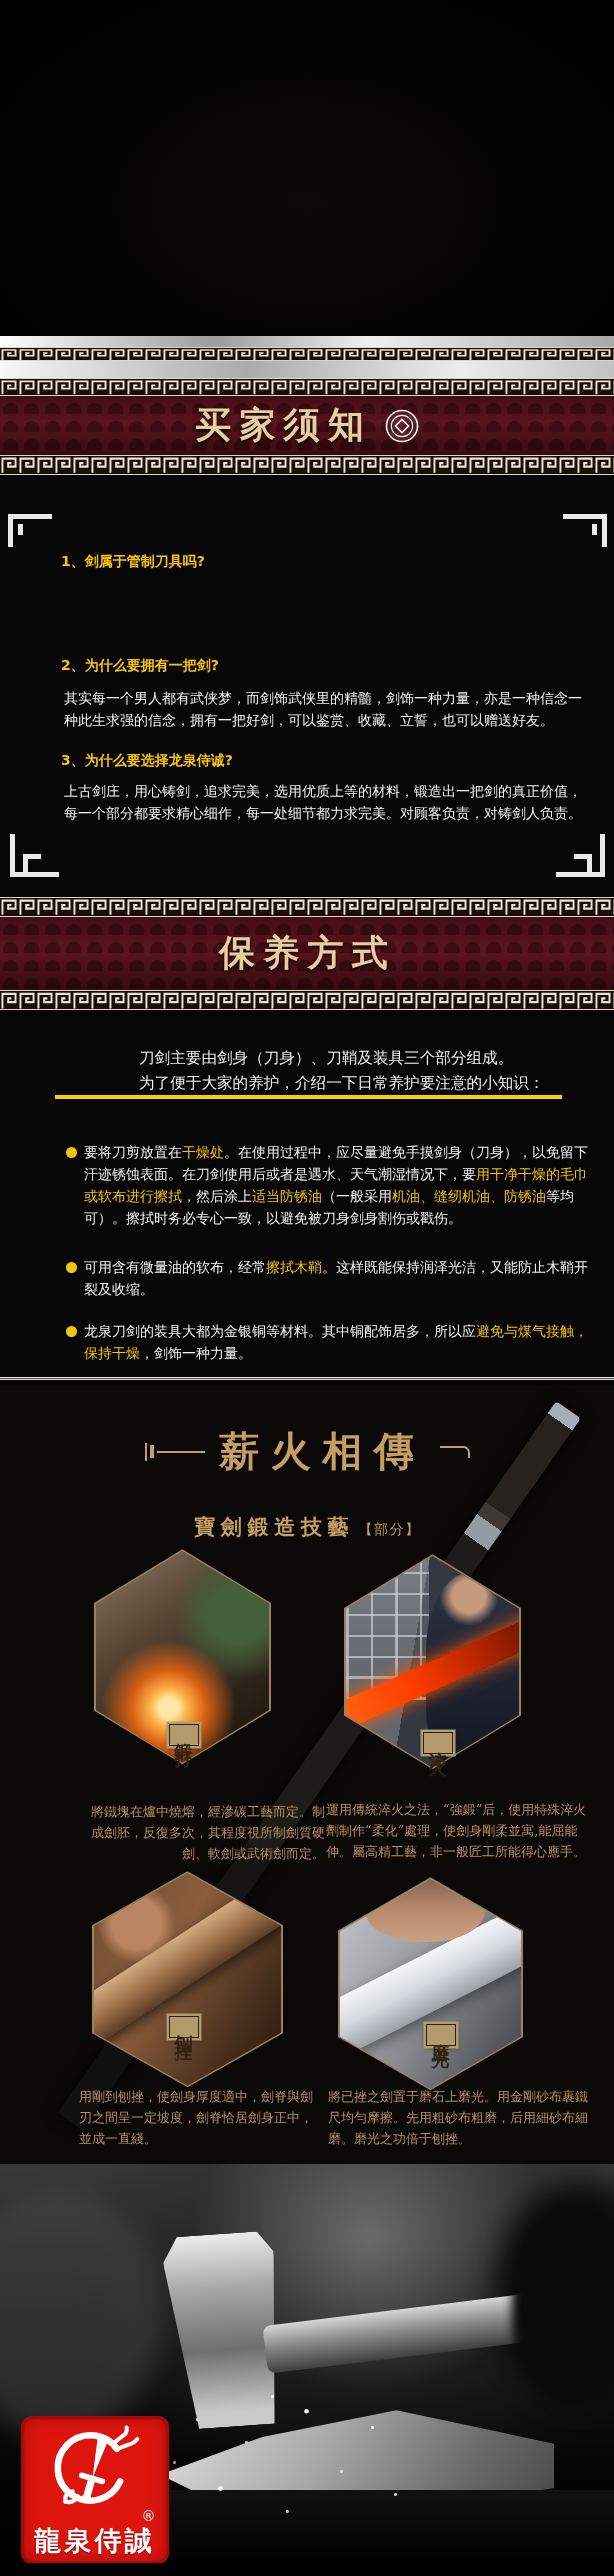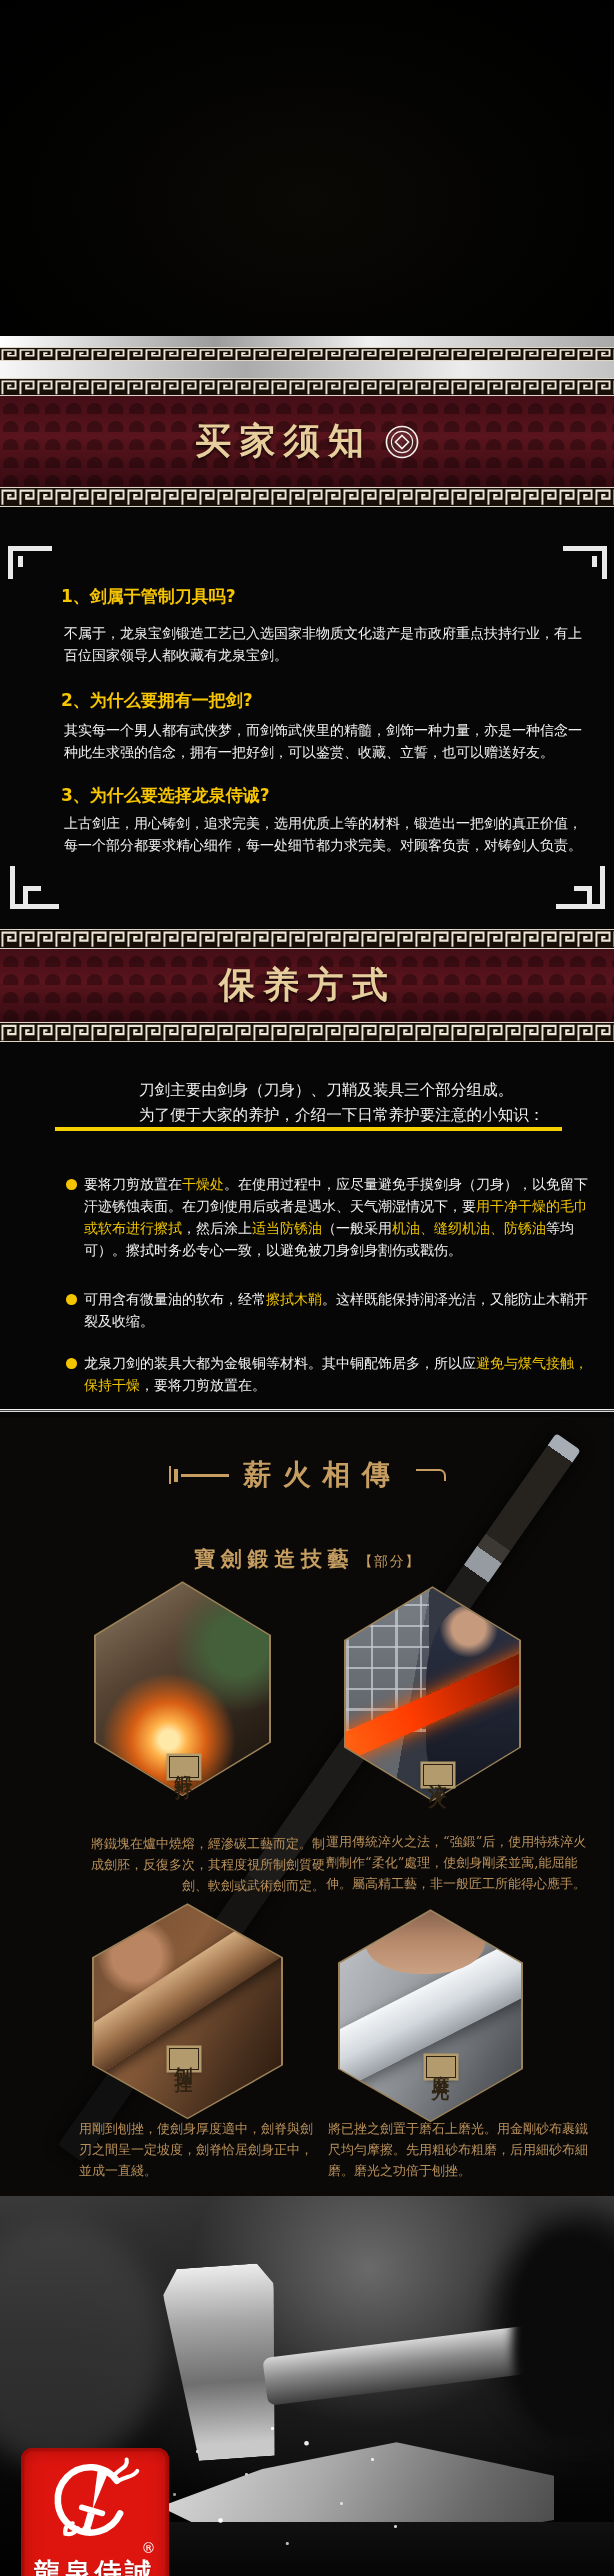--- a/index.html
+++ b/index.html
@@ -18,46 +18,46 @@
   .m1{height:14.8px}.m2{height:18px}.m3{height:19.7px}.m4{height:19.7px}.m5{height:20.5px}
   .mu{height:100%;width:18px;flex:0 0 auto;}
 
   
   .band{display:flex;align-items:center;justify-content:center;gap:11.5px;
         background-image:radial-gradient(circle at 10.7px 14.8px, rgba(0,0,0,.30) 7.4px, transparent 8.2px),
                          linear-gradient(180deg,#46101八,#000);
         background-color:#4a1018;
         background-image:radial-gradient(circle at 10.7px 14.8px, rgba(0,0,0,.30) 7.4px, transparent 8.2px),linear-gradient(180deg,#440e16,#5a141d 45%,#360b11);
         background-size:21px 18px,100% 100%;}
-  .band1{height:91px}.band2{height:73px}
+  .band1{height:59px}.band2{height:73px}
   .band-title{font-size:36px;letter-spacing:8.2px;color:#e7cf9d;font-weight:bold;text-shadow:0 1.6px 3.3px rgba(0,0,0,.8);}
 
   
   .section-notice{position:relative;height:422px;background:#060606;}
   .cb{position:absolute;}
   .cb div{position:absolute;background:#e9e9e9;}
-  .q-title{position:absolute;font-size:17px;font-weight:bold;color:#f7c600;}
+  .q-title{position:absolute;font-size:14px;font-weight:bold;color:#f7c600;}
   .q-body{position:absolute;width:525px;font-size:14px;line-height:22px;color:#f2f2f2;}
 
   
   .section-care{position:relative;height:375px;background:#060606;}
   .care-intro{position:absolute;left:111px;top:36px;width:426px;font-size:15.6px;line-height:24.6px;color:#f2f2f2;margin-left:28px;}
   .yellow-line{position:absolute;left:55px;top:85px;width:507px;height:3.3px;background:#f7d000;}
   .bullet{position:absolute;left:66px;display:flex;gap:7.4px;width:525px;}
   .bullet .dot{flex:0 0 auto;width:10.7px;height:10.7px;border-radius:50%;background:#f5c400;margin-top:5.7px;}
   .bullet .bt{font-size:14px;line-height:22px;color:#f2f2f2;width:508px;}
   .bt .hl{color:#f0c400;}
   .b1{top:131px}.b2{top:246px}.b3{top:310px}
   .divider{position:absolute;left:0;top:367px;width:615px;height:2.5px;
            background:linear-gradient(180deg,#f0f0f0 0 0.8px,#4a4a4a 0.8px 1.6px,#d8d8d8 1.6px 2.5px);}
 
   
   .section-flame{position:relative;height:779px;background:#0a0908;overflow:hidden;}
   .flame-title-row{position:absolute;left:0;top:39px;width:100%;display:flex;align-items:center;justify-content:center;gap:14.8px;}
-  .flame-title{font-size:28px;font-weight:bold;letter-spacing:11.5px;color:#c79e62;font-family:Liberation Sans, sans-serif;}
+  .flame-title{font-size:40px;font-weight:bold;letter-spacing:11.5px;color:#c79e62;font-family:Liberation Sans, sans-serif;}
   .orn{display:flex;align-items:center;}
   .orn-bar{width:48px;height:2.5px;background:#c79e62;}
   .orn-hilt{width:4.1px;height:13px;background:#c79e62;margin:0 2.5px;}
   .orn-hilt2{width:2.5px;height:18px;background:#c79e62;}
   .orn-hook{width:28px;height:9.8px;border-top:2.5px solid #c79e62;border-right:2.5px solid #c79e62;border-top-right-radius:6.6px;}
   .flame-sub{position:absolute;left:0;top:92px;width:100%;text-align:center;font-size:12.3px;letter-spacing:4.1px;color:#c79e62;}
   .craft-row{position:absolute;left:0;top:128px;width:100%;text-align:center;color:#c79e62;}
   .craft-title{font-size:21px;letter-spacing:5.7px;font-weight:bold;font-family:"DejaVu Serif","Liberation Serif",serif;}
   .craft-note{font-size:14px;letter-spacing:1.6px;text-align:right;}
 
@@ -496,21 +496,20 @@
         <div style="left:13px;top:19.7px;width:18px;height:4.9px"></div>
     </div>
     <div class="cb" style="right:9.8px;top:359px;width:49px;height:43px">
       <div style="right:0;top:0;width:4.9px;height:43px"></div>
         <div style="right:0;top:38px;width:49px;height:4.9px"></div>
         <div style="right:13px;top:19.7px;width:4.9px;height:18px"></div>
         <div style="right:13px;top:19.7px;width:18px;height:4.9px"></div>
     </div>
 
     <div class="q-title" style="left:61px;top:78px">1、剑属于管制刀具吗?</div>
-    <div class="q-body" style="left:64px;top:115px">不属于，龙泉宝剑锻造工艺已入选国家非物质文化遗产是市政府重点扶持行业，有上百位国家领导人都收藏有龙泉宝剑。</div>
     <div class="q-title" style="left:61px;top:182px">2、为什么要拥有一把剑?</div>
     <div class="q-body" style="left:64px;top:212px">其实每一个男人都有武侠梦，而剑饰武侠里的精髓，剑饰一种力量，亦是一种信念一种此生求强的信念，拥有一把好剑，可以鉴赏、收藏、立誓，也可以赠送好友。</div>
     <div class="q-title" style="left:61px;top:277px">3、为什么要选择龙泉侍诚?</div>
     <div class="q-body" style="left:64px;top:305px">上古剑庄，用心铸剑，追求完美，选用优质上等的材料，锻造出一把剑的真正价值，每一个部分都要求精心细作，每一处细节都力求完美。对顾客负责，对铸剑人负责。</div>
   </div>
 
   <div class="meander m4">
       <svg class="mu" viewBox="0 0 22 20" preserveAspectRatio="none">
         <path d="M3 19 V3 H19 V12 H10 V8 H14" fill="none" stroke="#ece5d6" stroke-width="2.4"></path>
       </svg>
@@ -738,21 +737,21 @@
     <div class="bullet b1">
       <span class="dot"></span>
       <div class="bt"><span>要将刀剪放置在</span><span class="hl">干燥处</span><span>。在使用过程中，应尽量避免手摸剑身（刀身），以免留下汗迹锈蚀表面。在刀剑使用后或者是遇水、天气潮湿情况下，要</span><span class="hl">用干净干燥的毛巾或软布进行擦拭</span><span>，然后涂上</span><span class="hl">适当防锈油</span><span>（一般采用</span><span class="hl">机油、缝纫机油、防锈油</span><span>等均可）。擦拭时务必专心一致，以避免被刀身剑身割伤或戳伤。</span></div>
     </div>
     <div class="bullet b2">
       <span class="dot"></span>
       <div class="bt"><span>可用含有微量油的软布，经常</span><span class="hl">擦拭木鞘</span><span>。这样既能保持润泽光洁，又能防止木鞘开裂及收缩。</span></div>
     </div>
     <div class="bullet b3">
       <span class="dot"></span>
-      <div class="bt"><span>龙泉刀剑的装具大都为金银铜等材料。其中铜配饰居多，所以应</span><span class="hl">避免与煤气接触，保持干燥</span><span>，要将刀剪放置在。</span></div>
+      <div class="bt"><span>龙泉刀剑的装具大都为金银铜等材料。其中铜配饰居多，所以应</span><span class="hl">避免与煤气接触，保持干燥</span><span>，剑饰一种力量。</span></div>
     </div>
 
     <div class="divider"></div>
   </div>
 
   <div class="section-flame">
     <div class="flame-title-row">
       <span class="orn">
         <span class="orn-hilt2"></span>
           <span class="orn-hilt"></span>

